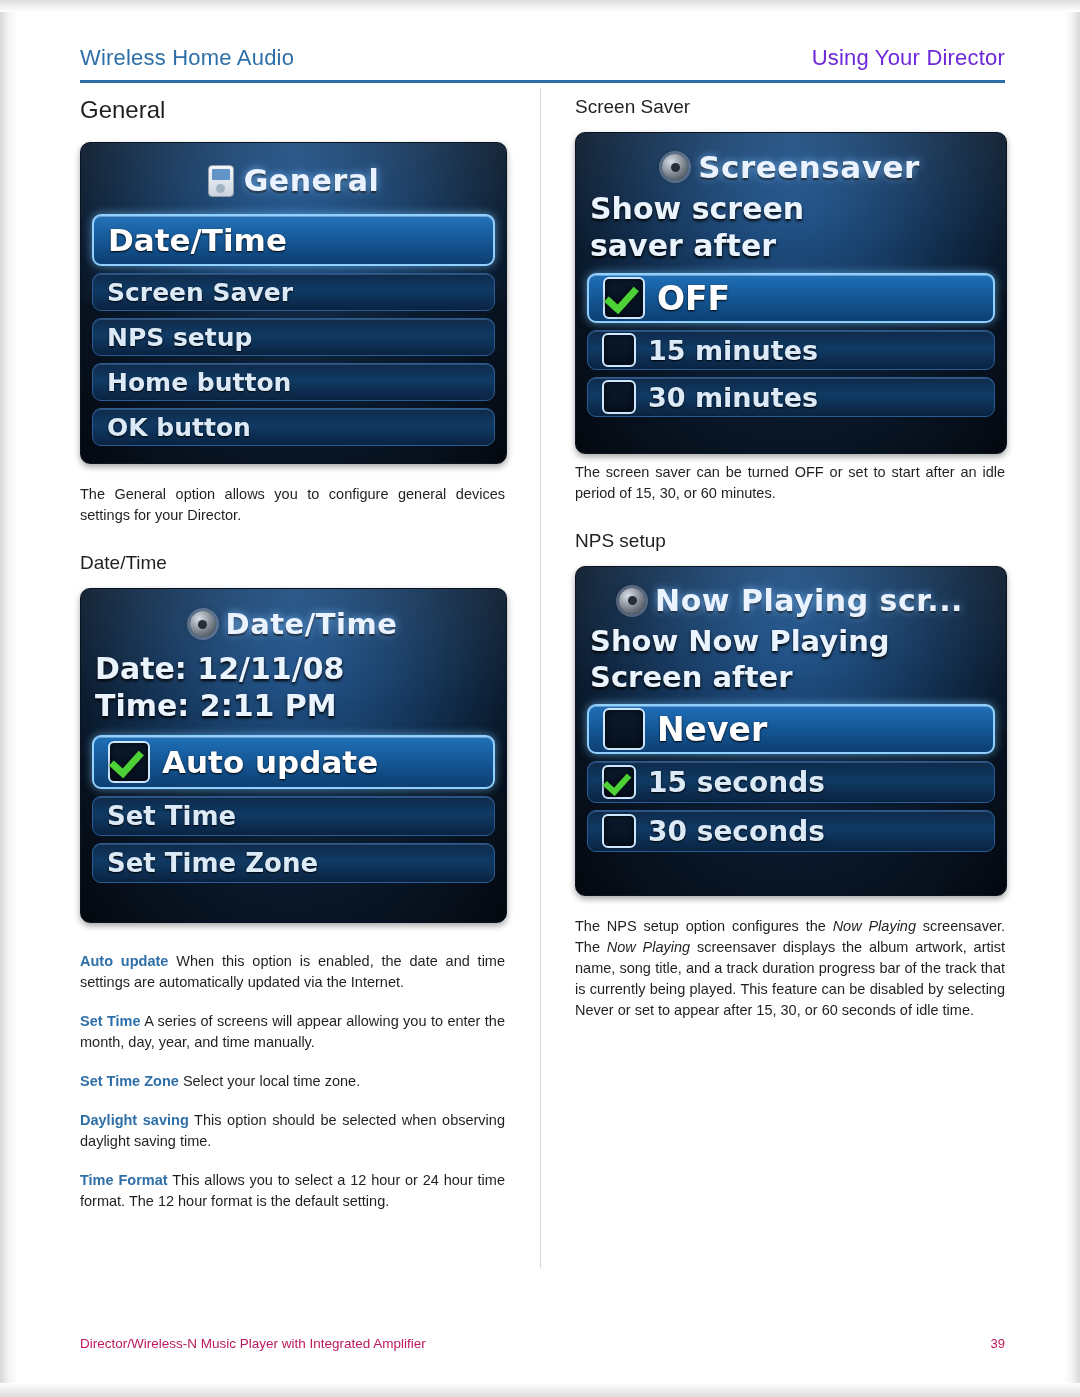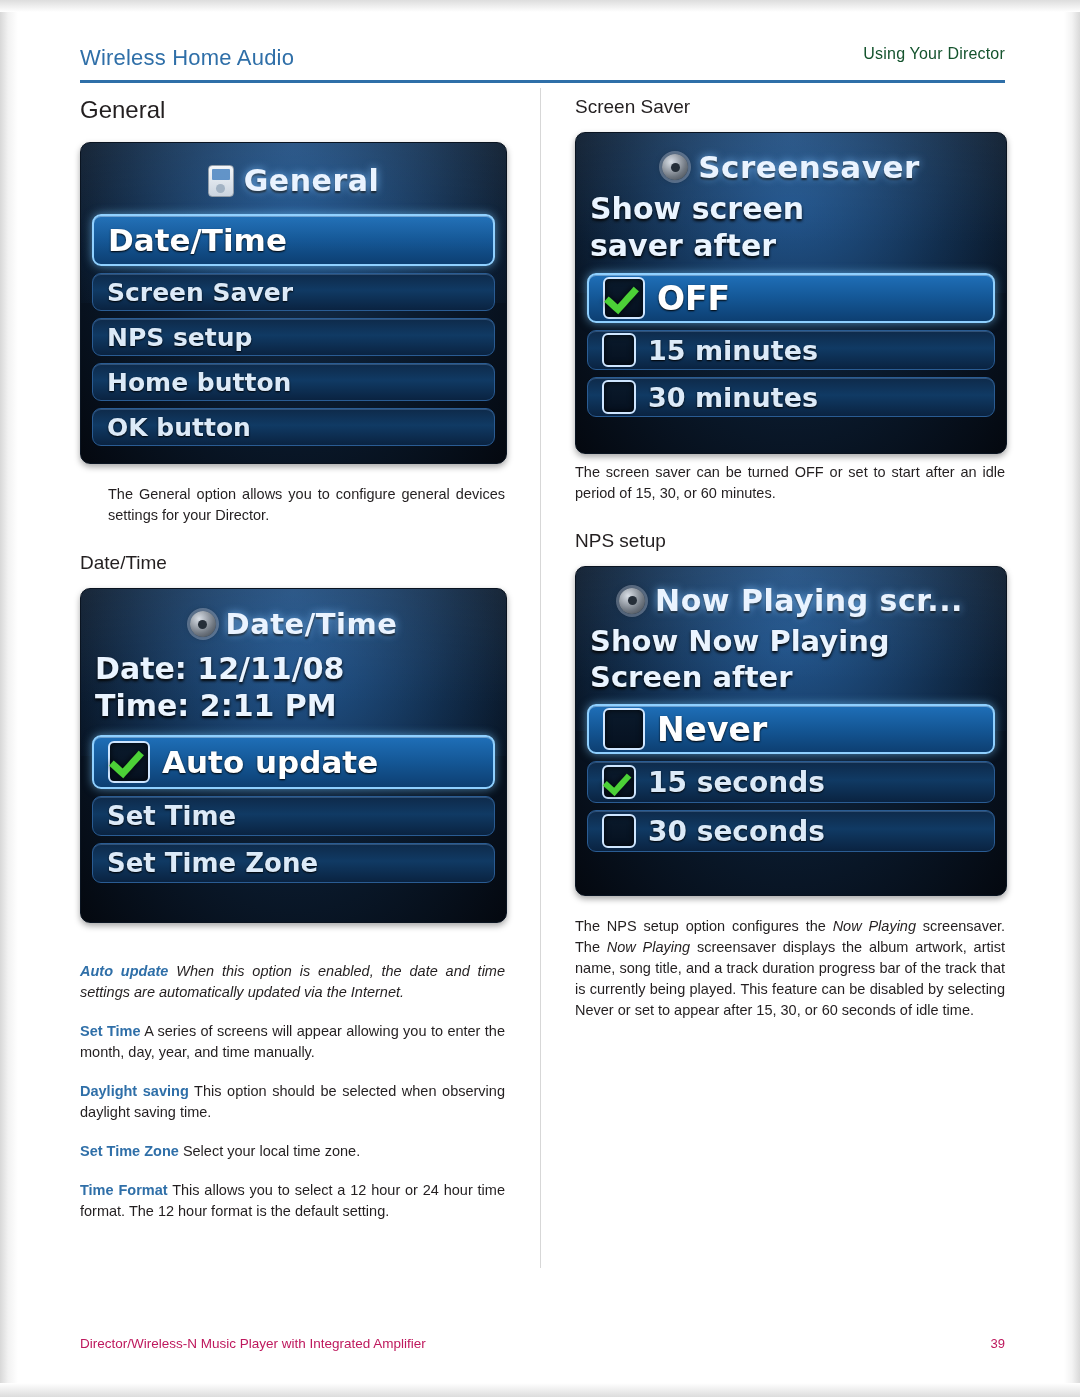--- a/index.html
+++ b/index.html
@@ -55,22 +55,22 @@
   .header-left {
     position: absolute;
     left: 0; top: 0;
     font-size: 22px;
     color: #2f6fa8;
     letter-spacing: 0.2px;
   }
   .header-right {
     position: absolute;
     right: 0; top: 0;
-    font-size: 16px;
-    color: #14532d;
+    font-size: 22px;
+    color: #6d28d9;
     letter-spacing: 0.2px;
   }
   .header-rule {
     position: absolute;
     left: 0;
     top: 35px;
     width: 925px;
     height: 3px;
     background: #2f6fa8;
   }
@@ -316,21 +316,21 @@
         <span>NPS setup</span>
       </div>
       <div class="row" style="height:38px;font-size:25px;">
         <span>Home button</span>
       </div>
       <div class="row" style="height:38px;font-size:25px;">
         <span>OK button</span>
       </div>
     </div>
 
-    <p class="body" style="margin-top:20px;margin-left:28px;">The General option allows you to configure general devices settings for your Director.</p>
+    <p class="body" style="margin-top:20px;">The General option allows you to configure general devices settings for your Director.</p>
 
     <h3 class="sub">Date/Time</h3>
 
     <div class="screen" style="width:425px;height:325px;padding:8px 0 0 0;">
       <div class="glow"></div>
       <div class="scr-title" style="font-size:29px;margin:10px 0 10px 0;">
         <span class="gear-icon"></span>
         <span>Date/Time</span>
       </div>
       <div class="line" style="font-size:30px;">Date: 12/11/08</div>
@@ -340,35 +340,35 @@
         <span>Auto update</span>
       </div>
       <div class="row" style="height:40px;font-size:26px;">
         <span>Set Time</span>
       </div>
       <div class="row" style="height:40px;font-size:26px;">
         <span>Set Time Zone</span>
       </div>
     </div>
 
-    <p class="body" style="margin-top:38px;font-style:italic;">
+    <p class="body" style="margin-top:28px;">
       <span class="term">Auto update</span>
       <span>When this option is enabled, the date and time settings are automatically updated via the Internet.</span>
     </p>
     <p class="body">
       <span class="term">Set Time</span>
       <span>A series of screens will appear allowing you to enter the month, day, year, and time manually.</span>
     </p>
     <p class="body">
+      <span class="term">Set Time Zone</span>
+      <span>Select your local time zone.</span>
+    </p>
+    <p class="body">
       <span class="term">Daylight saving</span>
       <span>This option should be selected when observing daylight saving time.</span>
-    </p>
-    <p class="body">
-      <span class="term">Set Time Zone</span>
-      <span>Select your local time zone.</span>
     </p>
     <p class="body">
       <span class="term">Time Format</span>
       <span>This allows you to select a 12 hour or 24 hour time format. The 12 hour format is the default setting.</span>
     </p>
   </div>
 
   <div class="col-right">
 
     <h3 class="sub first">Screen Saver</h3>

